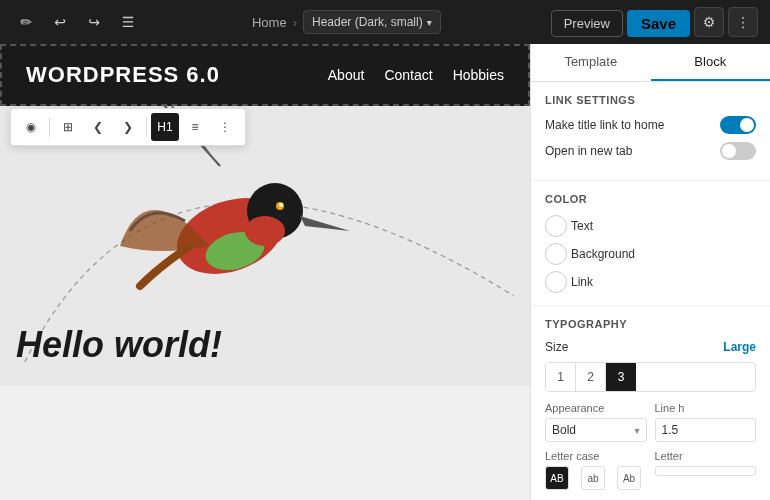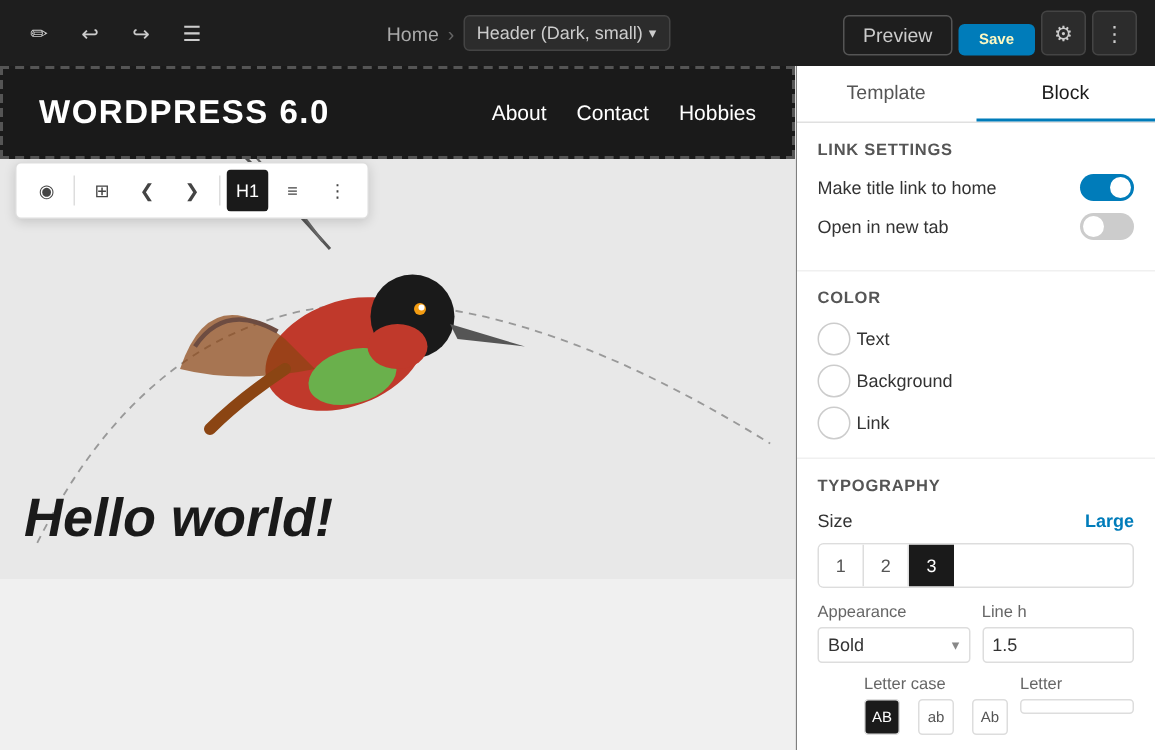--- a/index.html
+++ b/index.html
@@ -51,24 +51,24 @@
       border: 1px solid #555;
       color: #ccc;
       padding: 5px 12px;
       border-radius: 4px;
       font-size: 13px;
       cursor: pointer;
     }
     .btn-save {
       background: #007cba;
       border: none;
-      color: #fef9c3;
+      color: #000000;
       padding: 5px 14px;
       border-radius: 4px;
-      font-size: 10px;
+      font-size: 15px;
       font-weight: 600;
       cursor: pointer;
     }
     .btn-icon {
       width: 30px; height: 30px;
       background: #2c2c2c;
       border: 1px solid #444;
       border-radius: 4px;
       display: flex; align-items: center; justify-content: center;
       cursor: pointer;
@@ -328,21 +328,20 @@
       display: flex;
       align-items: center;
       justify-content: space-between;
     }
     .field-input-val { font-size: 12px; }
 
     .letter-case-row {
       display: flex;
       gap: 8px;
       margin-bottom: 8px;
-      margin-left: 31px;
     }
     .letter-case-field { flex: 1; }
     .lc-buttons {
       display: flex;
       gap: 12px;
     }
     .lc-btn {
       width: 24px; height: 24px;
       display: flex; align-items: center; justify-content: center;
       border: 1px solid #ddd;

